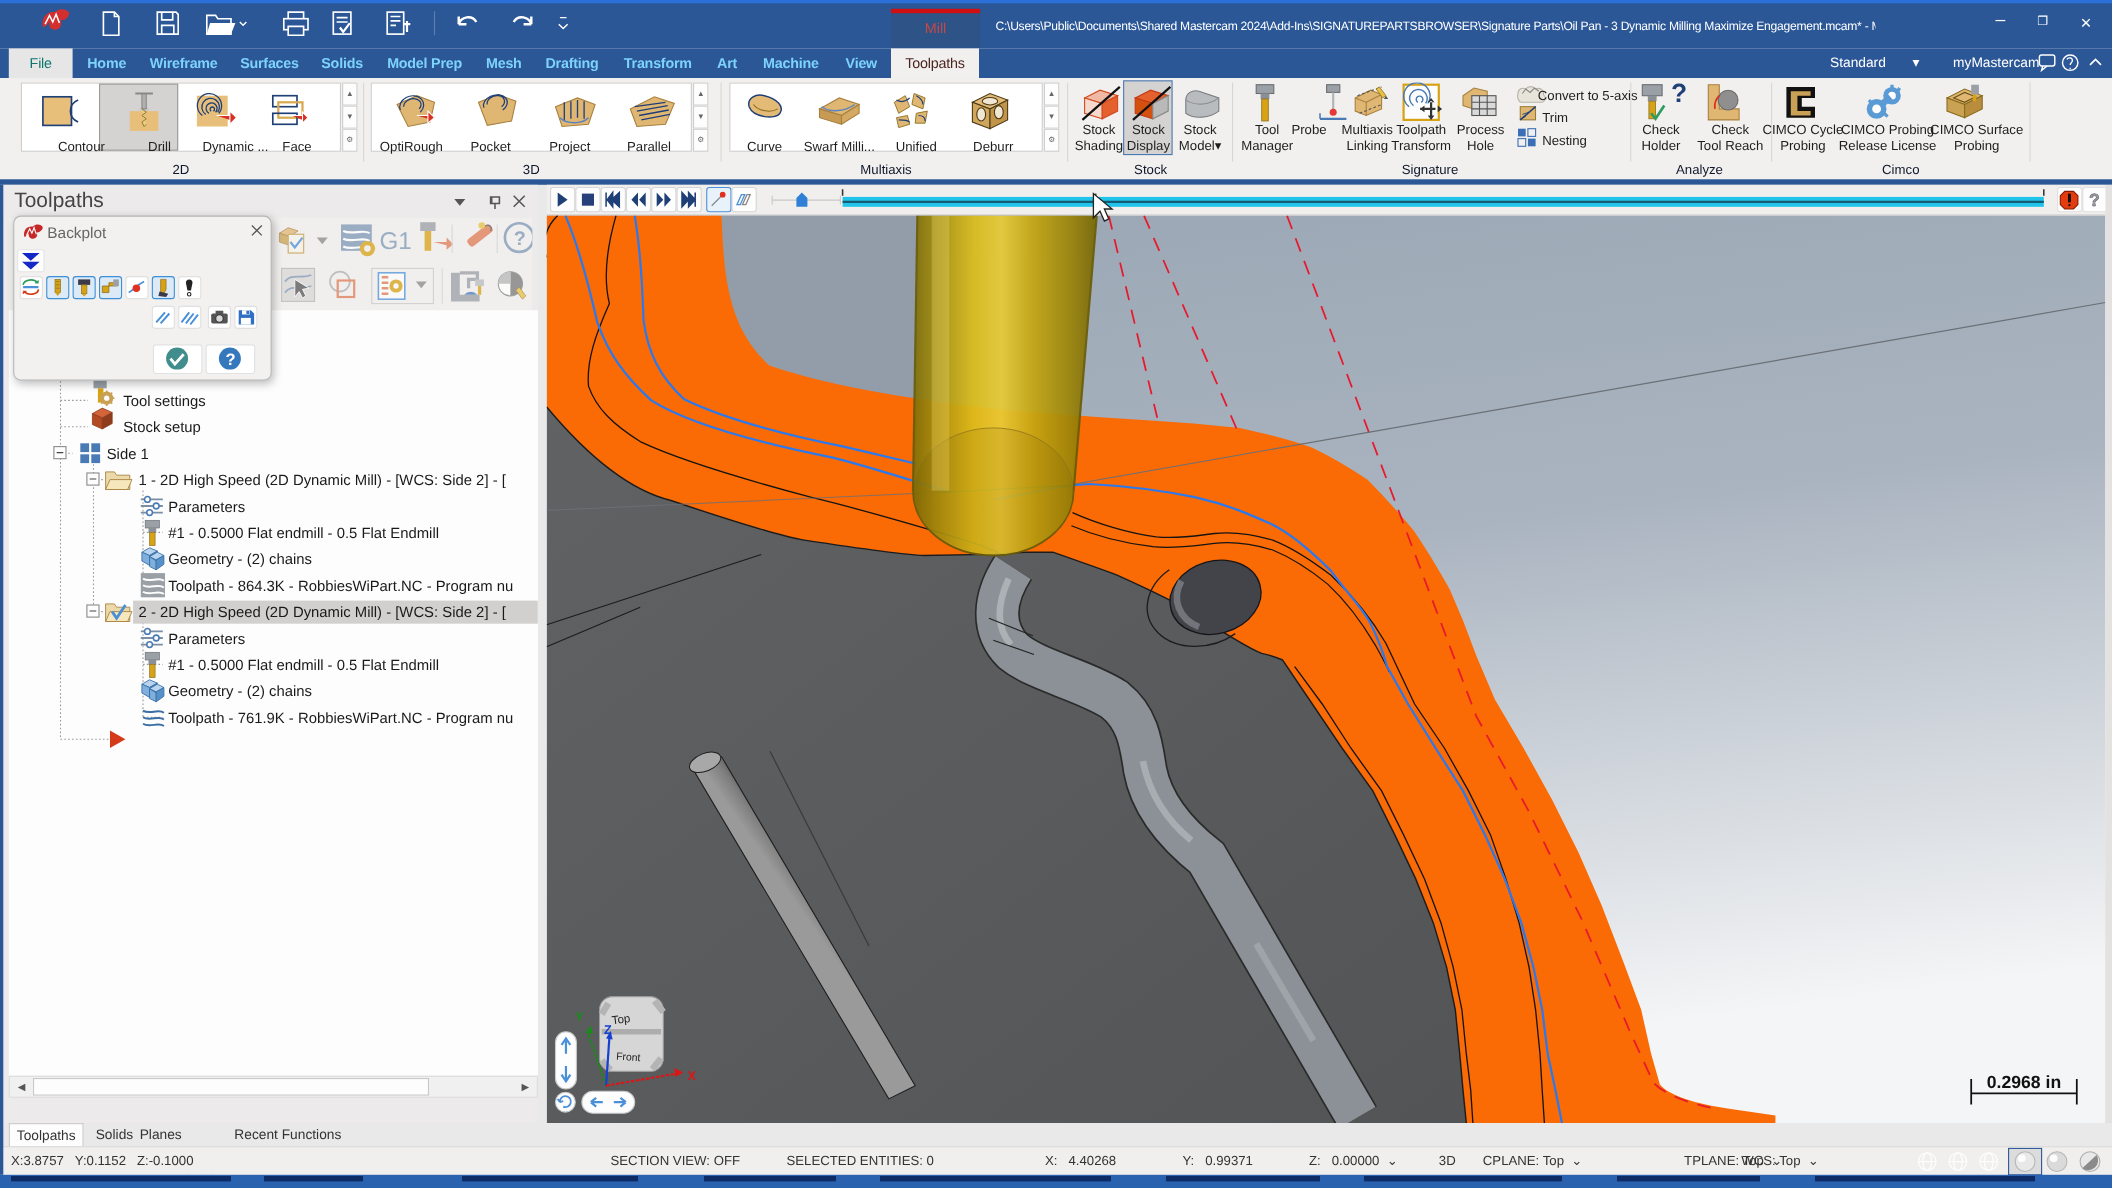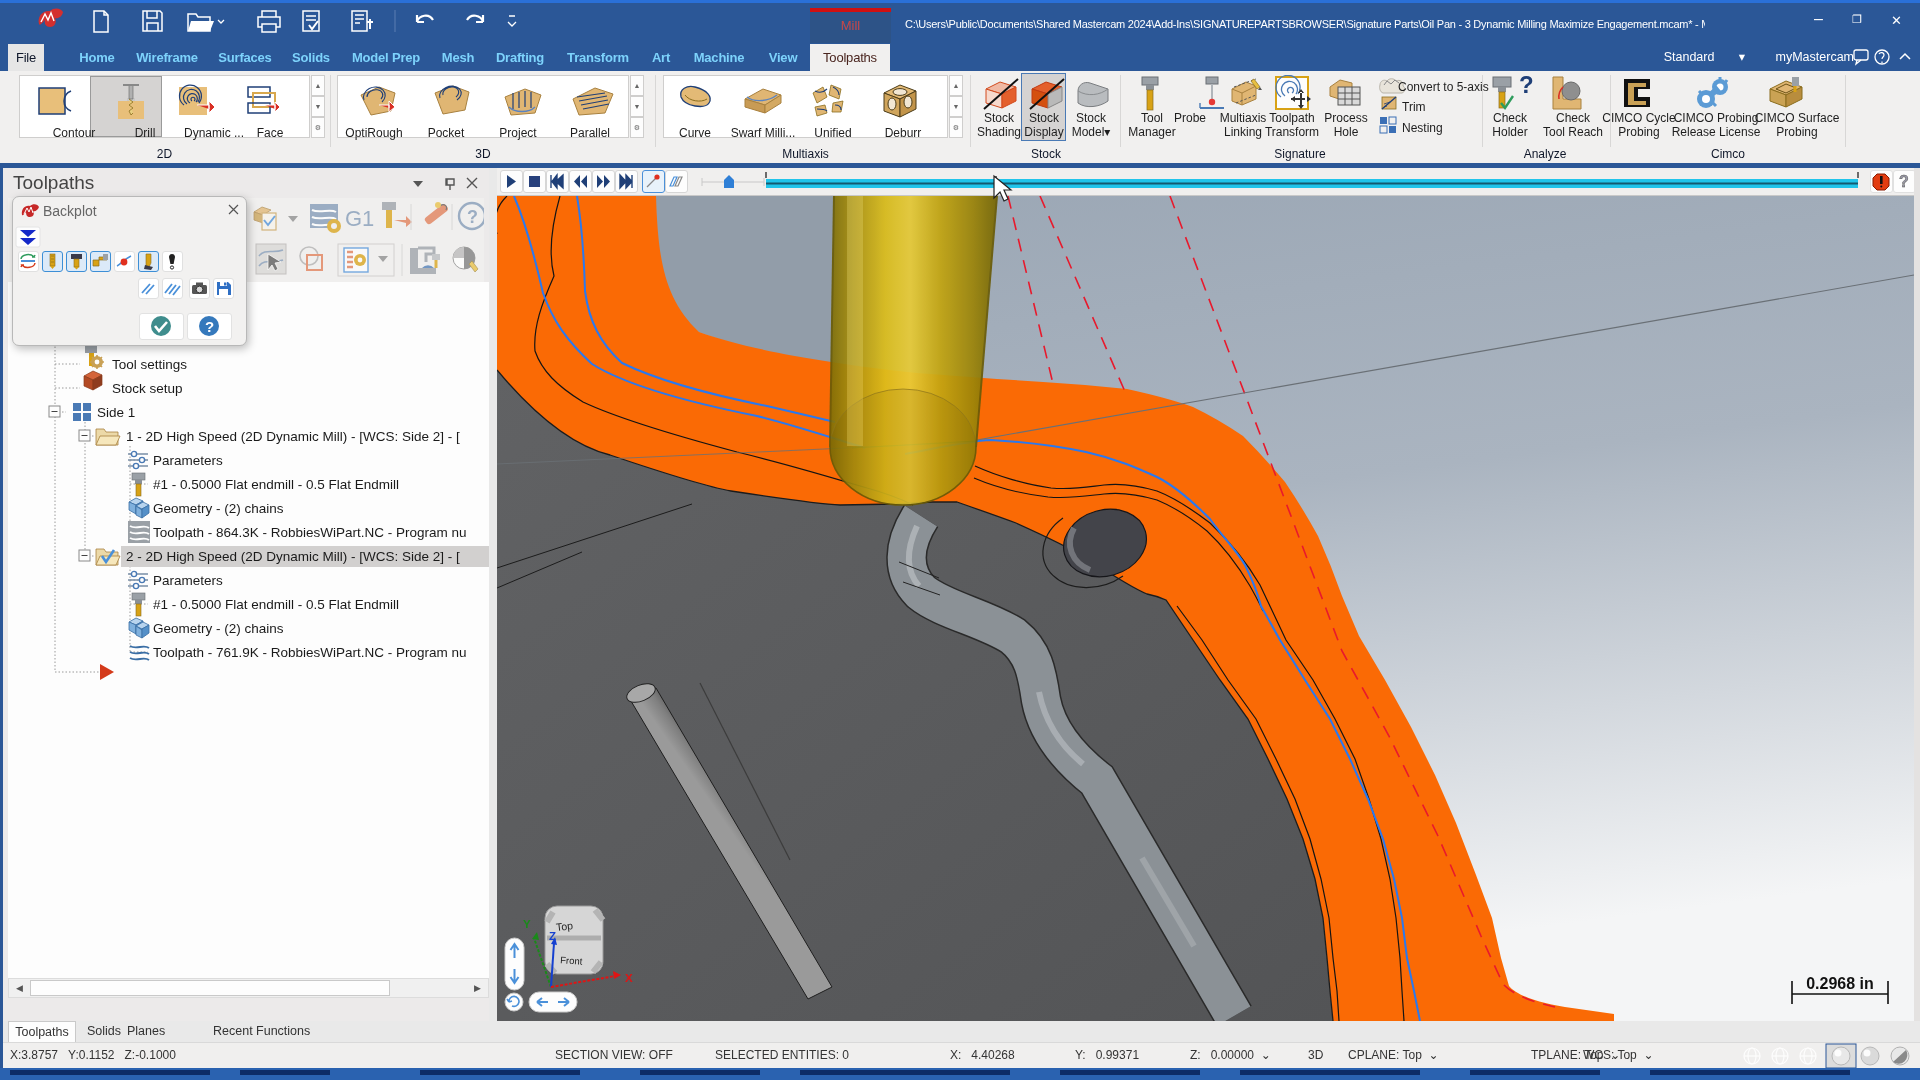--- a/index.html
+++ b/index.html
@@ -7,21 +7,21 @@
 #app { position:absolute; left:0; top:0; width:1920px; height:1080px; background:#e9e9e9; }
 .abs { position:absolute; }
 
 #titlebar { position:absolute; left:0; top:0; width:1920px; height:44px; background:#2b5797; }
 #titletext { position:absolute; left:905px; top:18px; color:#fff; font-size:11px; letter-spacing:-0.25px; white-space:nowrap; width:800px; overflow:hidden; }
 #milltab { position:absolute; left:810px; top:8px; width:81px; height:35px; background:#2d5387; border-top:4px solid #d01010; color:#c84848; font-size:13px; text-align:center; line-height:28px; }
 .winbtn { position:absolute; top:12px; color:#fff; font-size:14px; }
 
 #tabsrow { position:absolute; left:0; top:44px; width:1920px; height:27px; background:#2b5797; }
 .rtab { position:absolute; top:0; height:27px; line-height:27px; color:#7dd3fc; font-size:13px; font-weight:bold; letter-spacing:-0.2px; text-align:center; }
-#filetab { left:8px; width:36px; background:#e6e6e6; color:#0f172a; font-weight:normal; }
+#filetab { left:8px; width:58px; background:#e6e6e6; color:#0f766e; font-weight:normal; }
 #tptab { left:810px; width:80px; background:#f1f0ef; color:#49241e; font-weight:normal; }
 #standard { position:absolute; right:175px; top:0; height:27px; line-height:26px; color:#fff; font-size:12.5px; }
 #mymc { position:absolute; right:66px; top:0; height:27px; line-height:26px; color:#fff; font-size:12.5px; }
 
 #ribbon { position:absolute; left:0; top:71px; width:1920px; height:92px; background:#f1f0ef; }
 #ribbonline { position:absolute; left:0; top:163px; width:1920px; height:5px; background:#2b5797; }
 .gallery { position:absolute; top:4px; height:63px; background:#fff; border:1px solid #cfcecd; }
 .galsel { position:absolute; background:#d5d3d2; border:1px solid #9a9a9a; }
 .glabel { position:absolute; font-size:12px; color:#1e1e1e; text-align:center; white-space:nowrap; }
 .grplabel { position:absolute; top:76px; font-size:12px; color:#0f172a; text-align:center; white-space:nowrap; }

